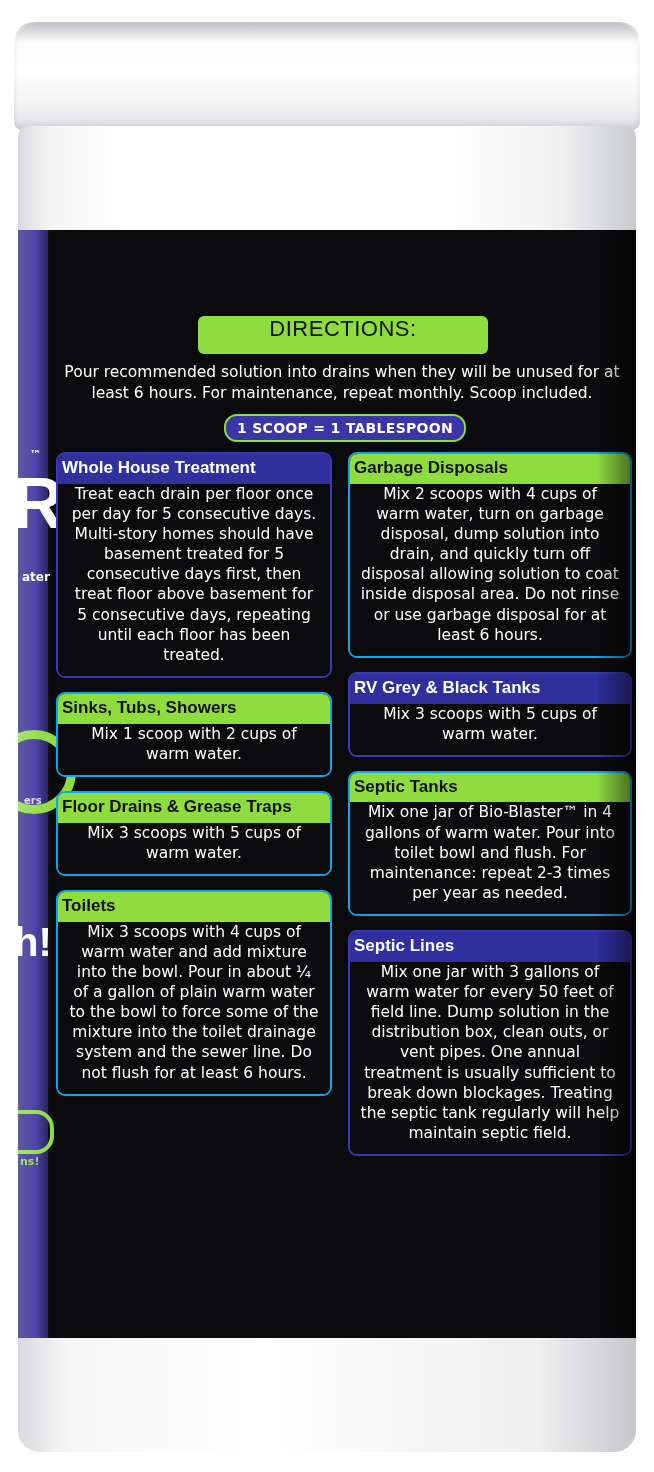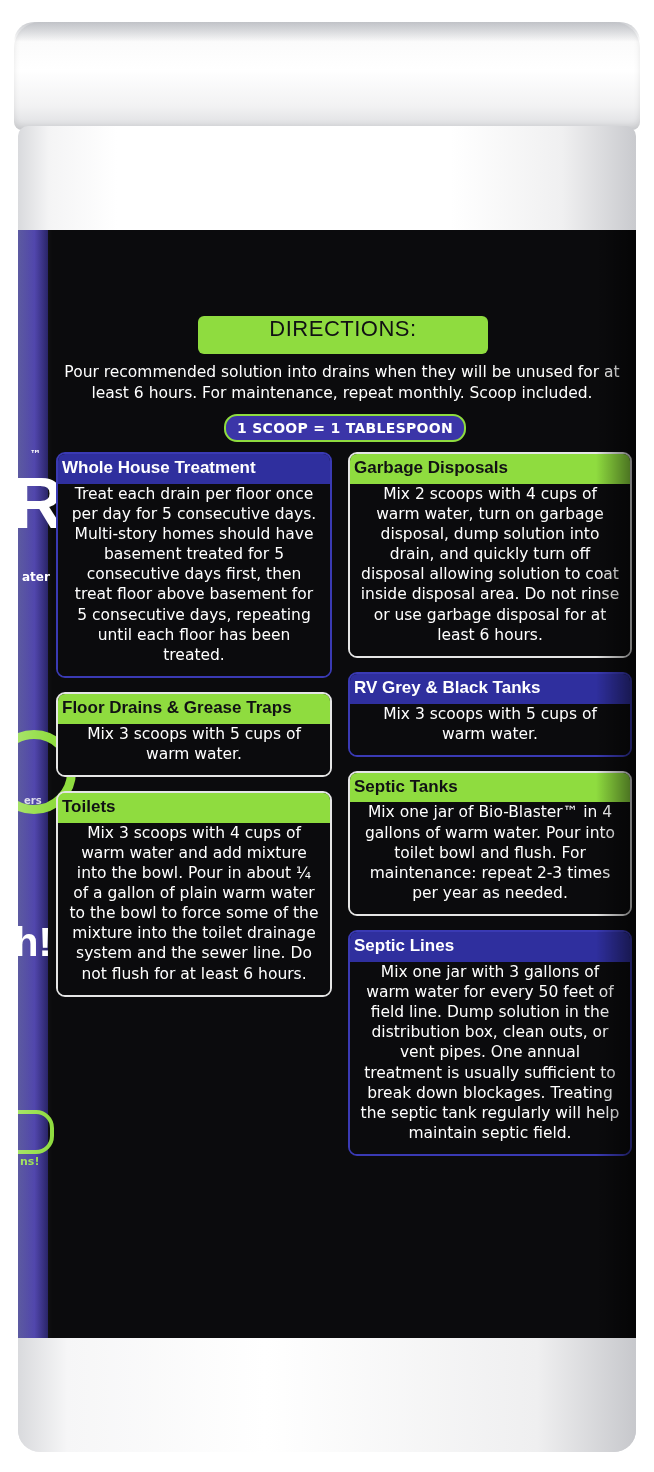--- a/index.html
+++ b/index.html
@@ -201,21 +201,21 @@
   .card.green .hdr { background: #8fdc3f; color: #111114; }
   .card.blue  .hdr { background: #2f2f9e; color: #ffffff; }
   .card .bodytext {
     text-align: center;
     color: #ffffff;
     font-size: 15.5px;
     line-height: 1.3;
     padding: 0 10px 11px 10px;
     background: #0b0b0d;
   }
-  .card.green { border: 2px solid #e5e5e5; }
+  .card.green { border: 2px solid #0ea5e9; }
   .card.blue  { border: 2px solid #3a3ab4; }
   .card.green .hdr { margin: -0px; }
 
   
   #bottom-shade {
     position: absolute;
     left: 4px;
     top: 1316px;
     width: 618px;
     height: 114px;
@@ -260,20 +260,24 @@
         <span>1 SCOOP = 1 TABLESPOON</span>
       </div>
 
       <div id="col-left">
 
         <div class="card blue">
           <div class="hdr">Whole House Treatment</div>
           <div class="bodytext">Treat each drain per floor once per day for 5 consecutive days. Multi-story homes should have basement treated for 5 consecutive days first, then treat floor above basement for 5 consecutive days, repeating until each floor has been treated.</div>
         </div>
 
+        <div class="card green">
+          <div class="hdr">Sinks, Tubs, Showers</div>
+          <div class="bodytext">Mix 1 scoop with 2 cups of warm water.</div>
+        </div>
 
         <div class="card green">
           <div class="hdr">Floor Drains &amp; Grease Traps</div>
           <div class="bodytext">Mix 3 scoops with 5 cups of warm water.</div>
         </div>
 
         <div class="card green">
           <div class="hdr">Toilets</div>
           <div class="bodytext">Mix 3 scoops with 4 cups of warm water and add mixture into the bowl. Pour in about ¼ of a gallon of plain warm water to the bowl to force some of the mixture into the toilet drainage system and the sewer line. Do not flush for at least 6 hours.</div>
         </div>

